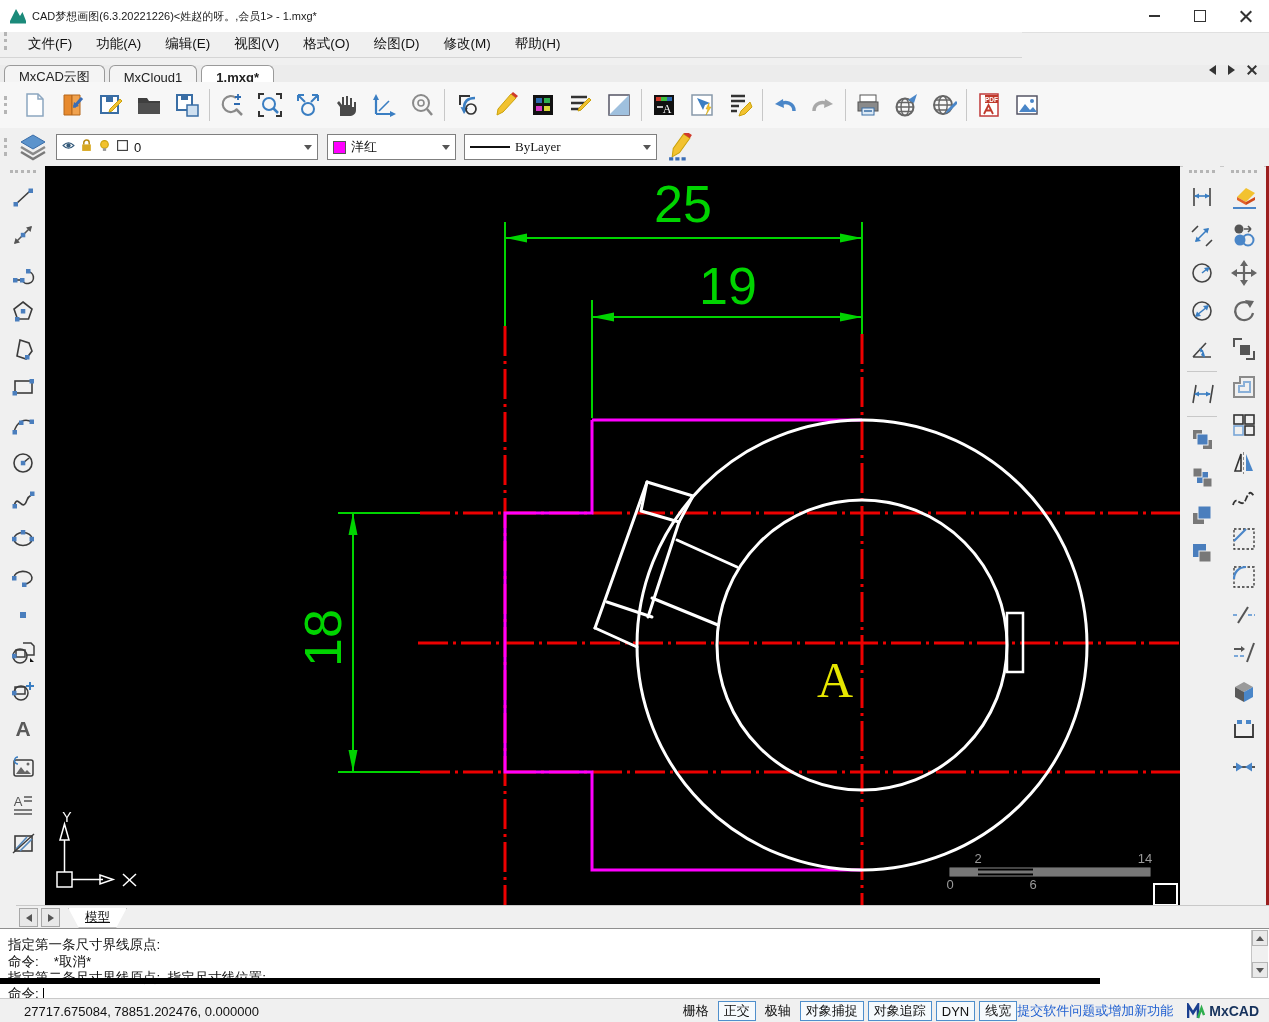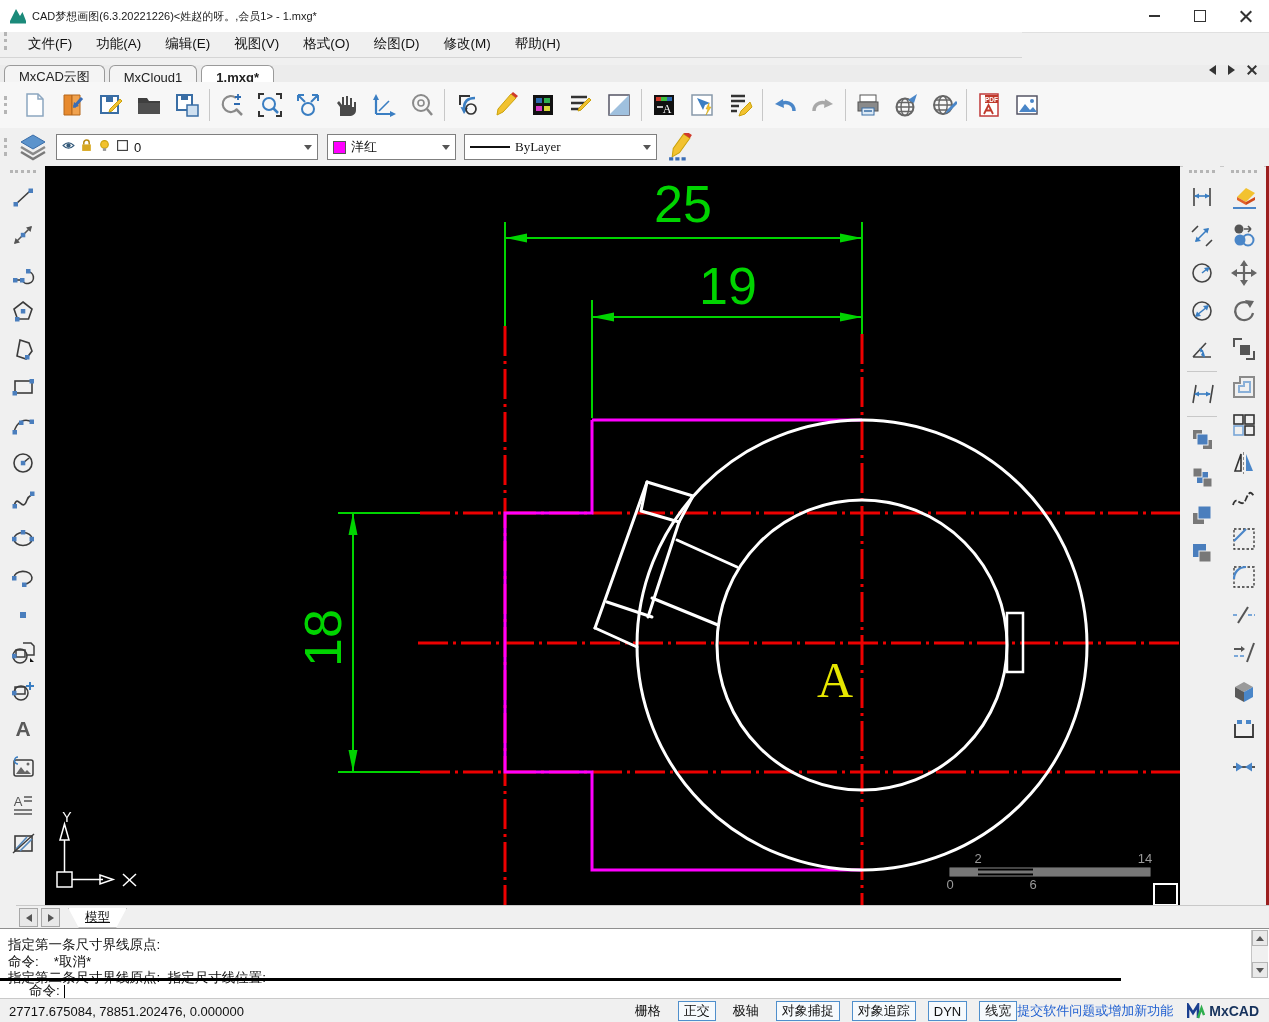--- a/index.html
+++ b/index.html
@@ -50,30 +50,30 @@
   
   #canvas{left:45px;top:166px;width:1135px;height:739px;background:#000;}
   
   #modelbar{left:16px;top:905px;width:1269px;height:23px;background:#f0f0f0;display:flex;align-items:center;border-top:1px solid #c9c9c9;}
   .mbtn{width:17px;height:17px;background:#e8e8e8;border:1px solid #a8a8a8;display:flex;align-items:center;justify-content:center;margin-left:3px;}
   .mtab{margin-left:8px;background:#ffffff;border:1px solid #8a8a8a;border-top:none;padding:1px 16px;font-size:12.5px;color:#111;clip-path:polygon(0 0,100% 0,82% 100%,18% 100%);}
   .mtab span{text-decoration:underline;}
   
   #cmdarea{left:0;top:928px;width:1269px;height:70px;background:#ffffff;border-top:1px solid #8f8f8f;font-family:"Liberation Sans",sans-serif;}
   .cmdline{font-size:13.5px;color:#111;line-height:16.5px;padding-left:8px;white-space:pre;}
-  #cmdinput{position:absolute;left:0;top:49px;width:1100px;height:21px;border-top:3px solid #000000;display:flex;align-items:center;padding-left:21px;}
+  #cmdinput{position:absolute;left:0;top:49px;width:1100px;height:21px;border-top:6px solid #000000;display:flex;align-items:center;}
   .caret{display:inline-block;width:1.5px;height:14px;background:#000;margin-left:4px;}
   #cmdscroll{position:absolute;right:1px;top:1px;width:16px;height:48px;background:#f0f0f0;border-left:1px solid #c5c5c5;}
   .scrbtn{width:16px;height:16px;background:#e9e9e9;border:1px solid #b5b5b5;display:flex;align-items:center;justify-content:center;box-sizing:border-box;}
   .tri-u{width:0;height:0;border:4px solid transparent;border-bottom:5px solid #555;border-top:none;}
   .tri-d{width:0;height:0;border:4px solid transparent;border-top:5px solid #555;border-bottom:none;}
   
   #statusbar{left:0;top:998px;width:1269px;height:24px;background:#f0f0f0;border-top:1px solid #c9c9c9;display:flex;align-items:center;font-size:13px;color:#111;}
-  #coords{margin-left:9px;}
-  .tg{height:18px;padding:0 5px;display:flex;align-items:center;margin-left:12px;}
+  #coords{margin-left:24px;}
+  .tg{height:18px;padding:0 5px;display:flex;align-items:center;margin-left:4px;}
   .tg.on{border:1px solid #4f8fcc;background:#f6fafd;}
   #fblink{color:#1f5fd0;}
   #brand{display:flex;align-items:center;gap:4px;margin:0 10px 0 14px;font-weight:bold;font-size:14px;color:#16325c;}
 </style>
 </head>
 <body>
 
 <div id="titlebar" class="abs">
   <span style="margin-left:8px;display:flex">
     <svg width="20" height="20" viewBox="0 0 20 20">

